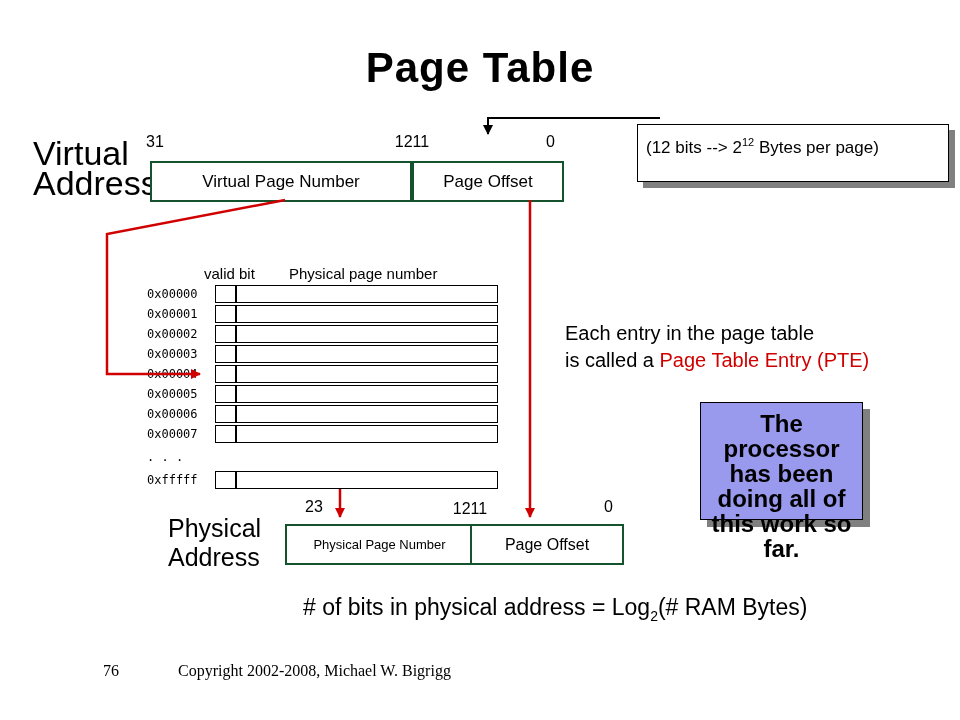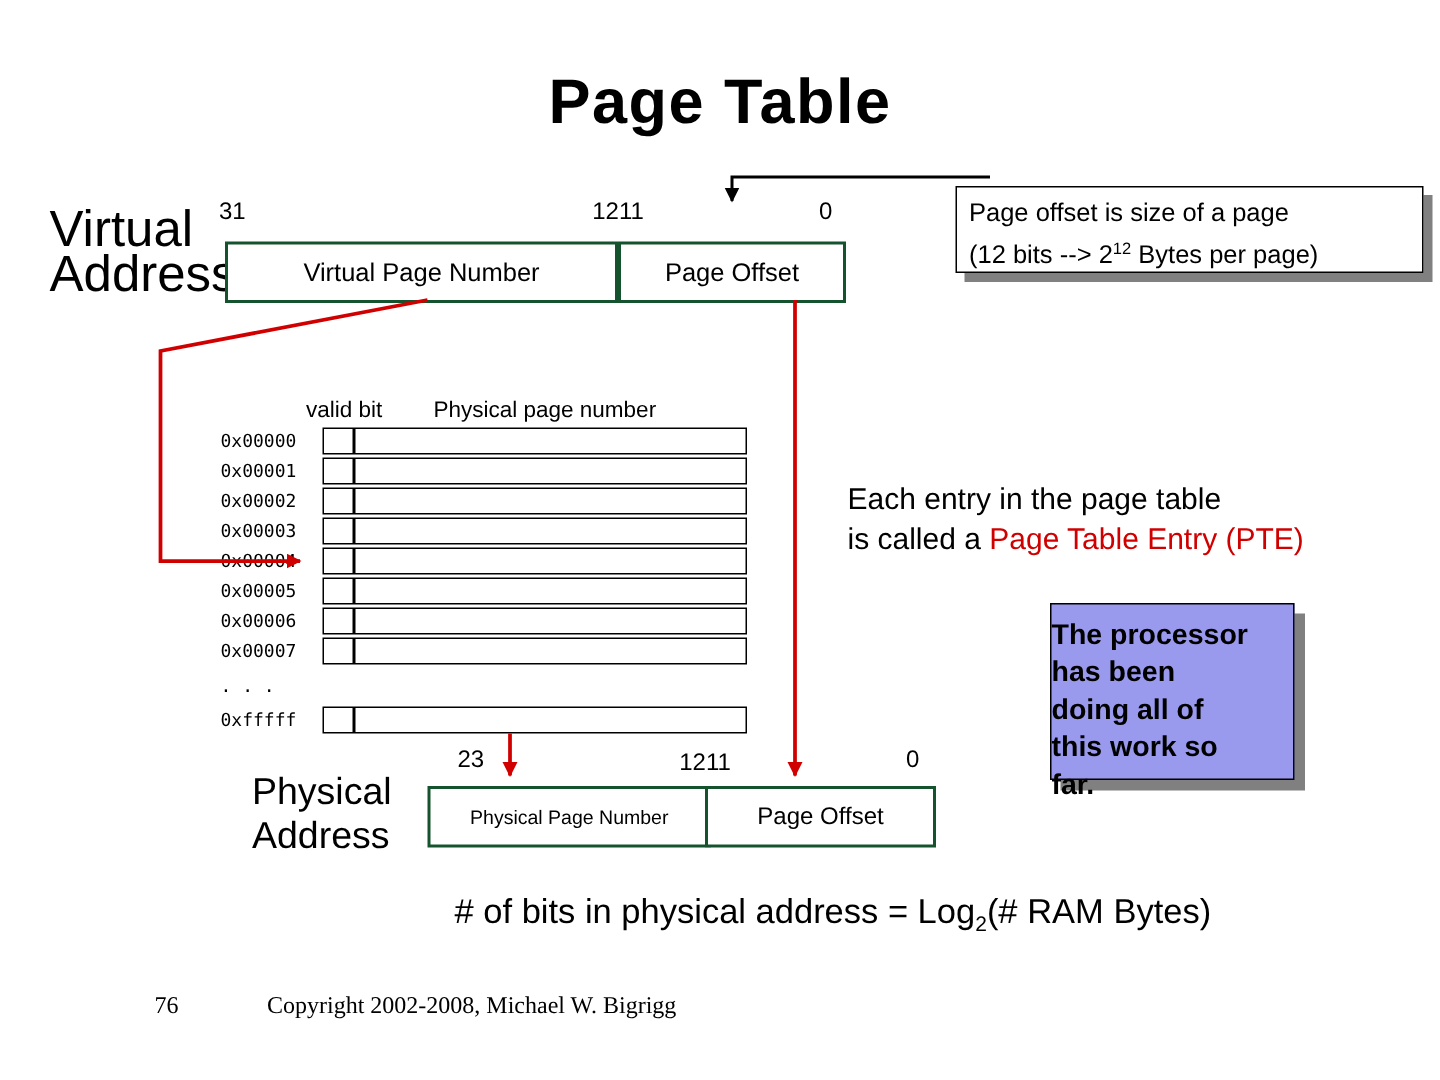--- a/index.html
+++ b/index.html
@@ -35,21 +35,21 @@
   }
   .pt-cell{border:1px solid #000;background:#fff;box-sizing:border-box;}
   .pt-cell.valid{width:21px;}
   .pt-cell.ppn{width:262px;}
   .pte-note{position:absolute;left:565px;top:320px;font-size:20px;line-height:27px;}
   .red-text{color:var(--red,#d00000);}
   .processor-box{
     position:absolute;left:700px;top:402px;width:163px;height:118px;
     background:var(--processor-box-bg,#9999ee);border:1px solid #000;
     box-shadow:7px 7px 0 var(--shadow,#808080);
-    font-size:19px;font-weight:bold;line-height:25px;text-align:left;
+    font-size:24px;font-weight:bold;line-height:25px;text-align:center;
     padding-top:8px;box-sizing:border-box;
   }
   .formulas{position:absolute;left:303px;top:592px;font-size:23px;line-height:30px;}
   .formulas sub{font-size:14px;}
   .footer-num{position:absolute;left:103px;top:662px;font-family:"Liberation Serif",serif;font-size:16px;}
   .footer-copy{position:absolute;left:178px;top:662px;font-family:"Liberation Serif",serif;font-size:16px;}
   .arrows{position:absolute;left:0;top:0;pointer-events:none;z-index:5;}
 </style>
 </head>
 <body>
@@ -68,21 +68,20 @@
   <span class="bitlabel" style="left:546px;top:133px;">0</span>
 
   <div class="fieldbox" style="left:150px;top:161px;width:258px;height:37px;font-size:17px;">
     <span>Virtual Page Number</span>
   </div>
   <div class="fieldbox" style="left:412px;top:161px;width:148px;height:37px;font-size:17px;">
     <span>Page Offset</span>
   </div>
 
   <div class="callout">
-    <div>Page offset is size of  a page</div>
     <div><span>(12 bits --&gt; 2</span><sup>12</sup><span> Bytes per page)</span></div>
   </div>
 
   <span class="pt-header" style="left:204px;top:265px;">valid bit</span>
   <span class="pt-header" style="left:289px;top:265px;">Physical page number</span>
 
   <div class="pt">
     <div class="pt-row">
       <span class="pt-rowlabel">0x00000</span>
       <span class="pt-cell valid"></span>

